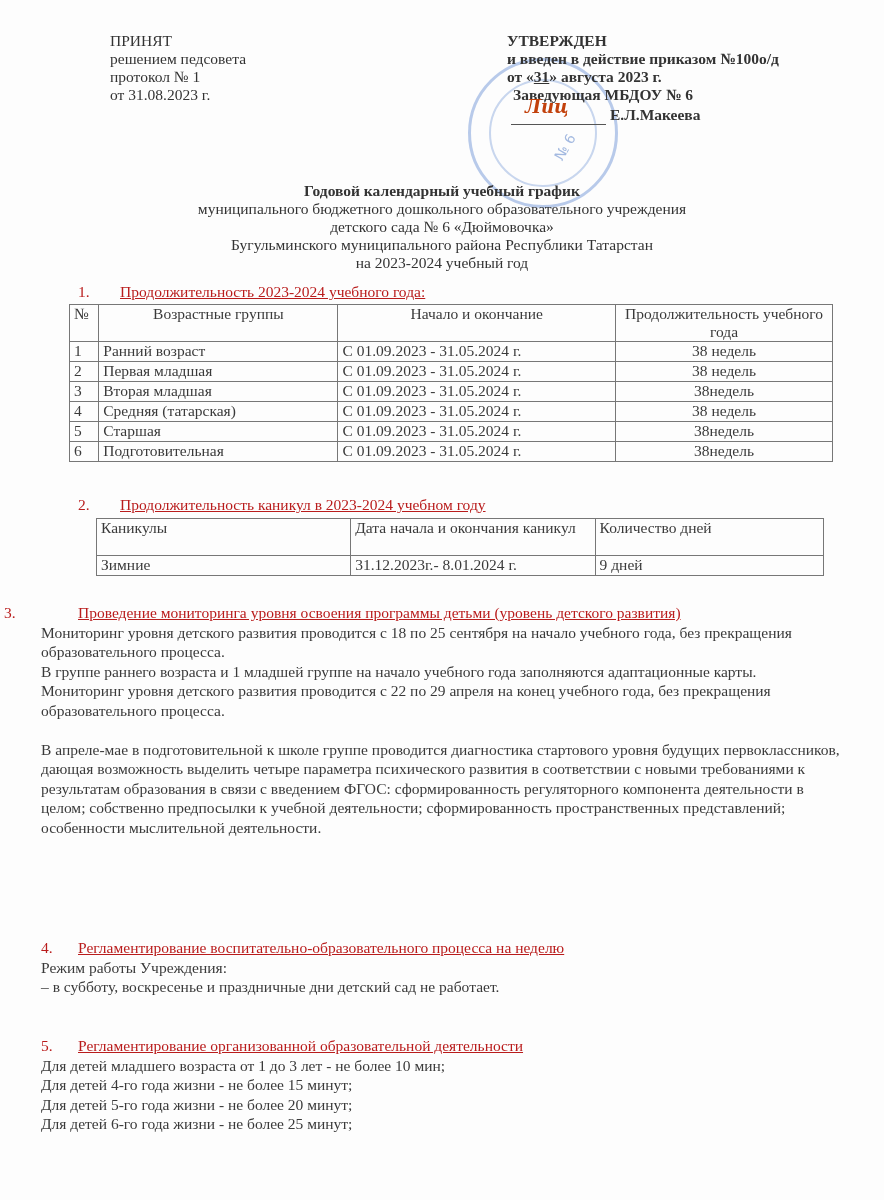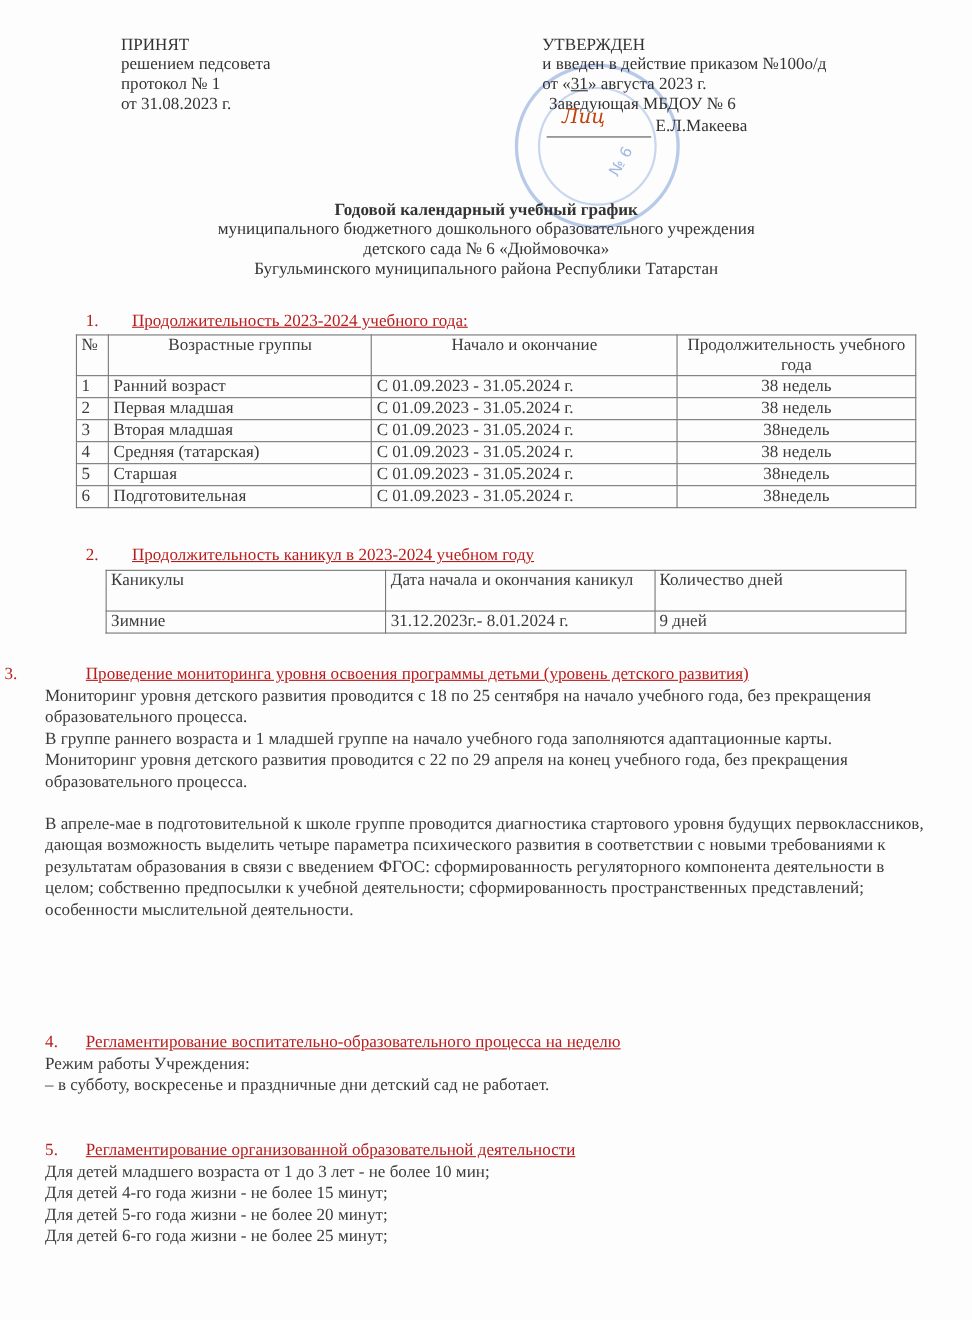--- a/index.html
+++ b/index.html
@@ -4,21 +4,21 @@
 <style>
   html, body { margin: 0; padding: 0; }
   body {
     width: 884px; height: 1200px; background: #fdfdfd; position: relative; overflow: hidden;
     font-family: "Liberation Serif", "DejaVu Serif", serif; color: #3a3a3a;
   }
   .abs { position: absolute; }
   .hdr { font-size: 15.5px; line-height: 18px; color: #333; }
   .hdr div { white-space: nowrap; }
   #accepted { left: 110px; top: 32px; }
-  #approved { left: 493px; top: 32px; }
+  #approved { left: 507px; top: 32px; font-weight: bold; }
   .sig-line { display: inline-block; width: 95px; border-bottom: 1px solid #555; margin-right: 4px; position: relative; }
   .sig-mark { position: absolute; left: 14px; top: -8px; font-family: "DejaVu Serif", serif; font-style: italic; font-size: 18px; color: #c2410c; }
   .u { text-decoration: underline; }
 
   .stamp { position: absolute; left: 468px; top: 58px; width: 150px; height: 150px; border-radius: 50%;
     border: 3px solid rgba(100,140,210,0.45); box-sizing: border-box; pointer-events: none; }
   .stamp::before { content: ""; position: absolute; left: 18px; top: 18px; right: 18px; bottom: 18px;
     border-radius: 50%; border: 2px solid rgba(100,140,210,0.35); }
   .stamp-text { position: absolute; left: 80px; top: 78px; font-family: "DejaVu Sans", sans-serif; font-size: 14px; color: rgba(90,130,200,0.55); transform: rotate(-60deg); white-space: nowrap; }
 
@@ -72,20 +72,21 @@
   <div><span>от «</span><span class="u">31</span><span>» августа 2023 г.</span></div>
   <div style="padding-left:6px">Заведующая   МБДОУ № 6</div>
   <div style="padding-left:4px; margin-top:2px"><span class="sig-line"><span class="sig-mark">Лиц</span>&nbsp;</span><span>Е.Л.Макеева</span></div>
 </div>
 
 <div id="title-block" class="abs">
   <div class="t1">Годовой  календарный учебный график</div>
   <div>муниципального бюджетного дошкольного образовательного учреждения</div>
   <div>детского сада № 6 «Дюймовочка»</div>
   <div>Бугульминского муниципального района Республики Татарстан</div>
+  <div>на 2023-2024 учебный год</div>
 </div>
 
 <div class="abs sec-head" style="left:78px; top:283px;">
   <span class="num">1.</span><span class="ttl">Продолжительность  2023-2024 учебного года:</span>
 </div>
 <table id="t1" class="abs grid">
   <thead>
     <tr>
       <td class="c0">№</td>
       <td class="c1">Возрастные группы</td>

